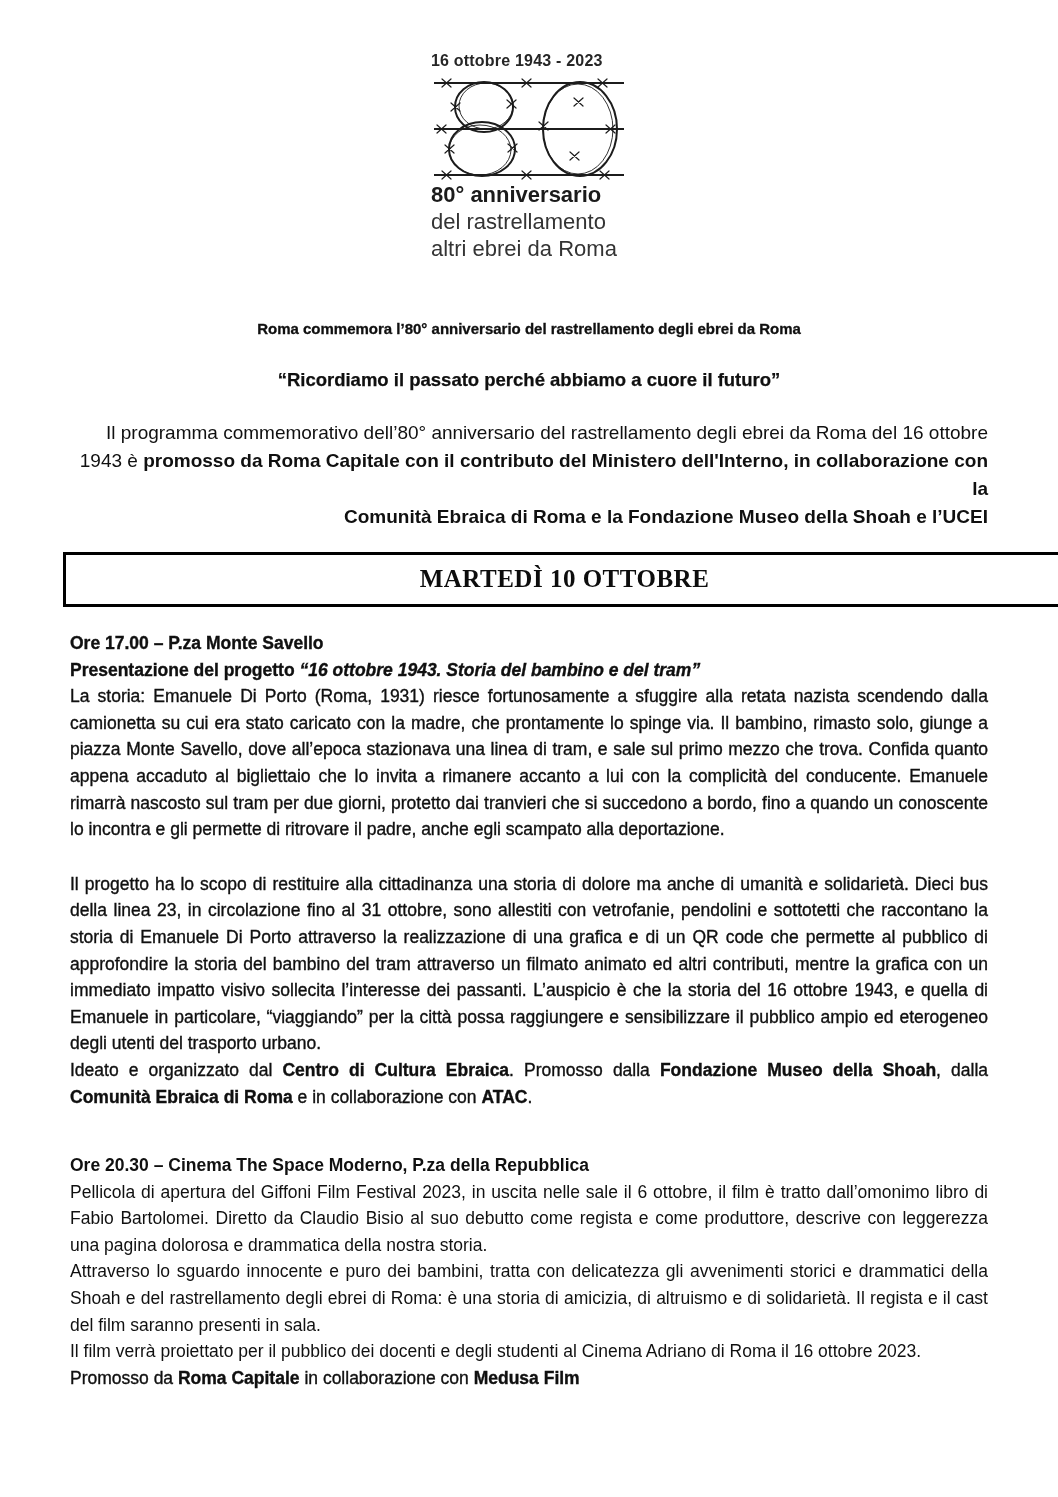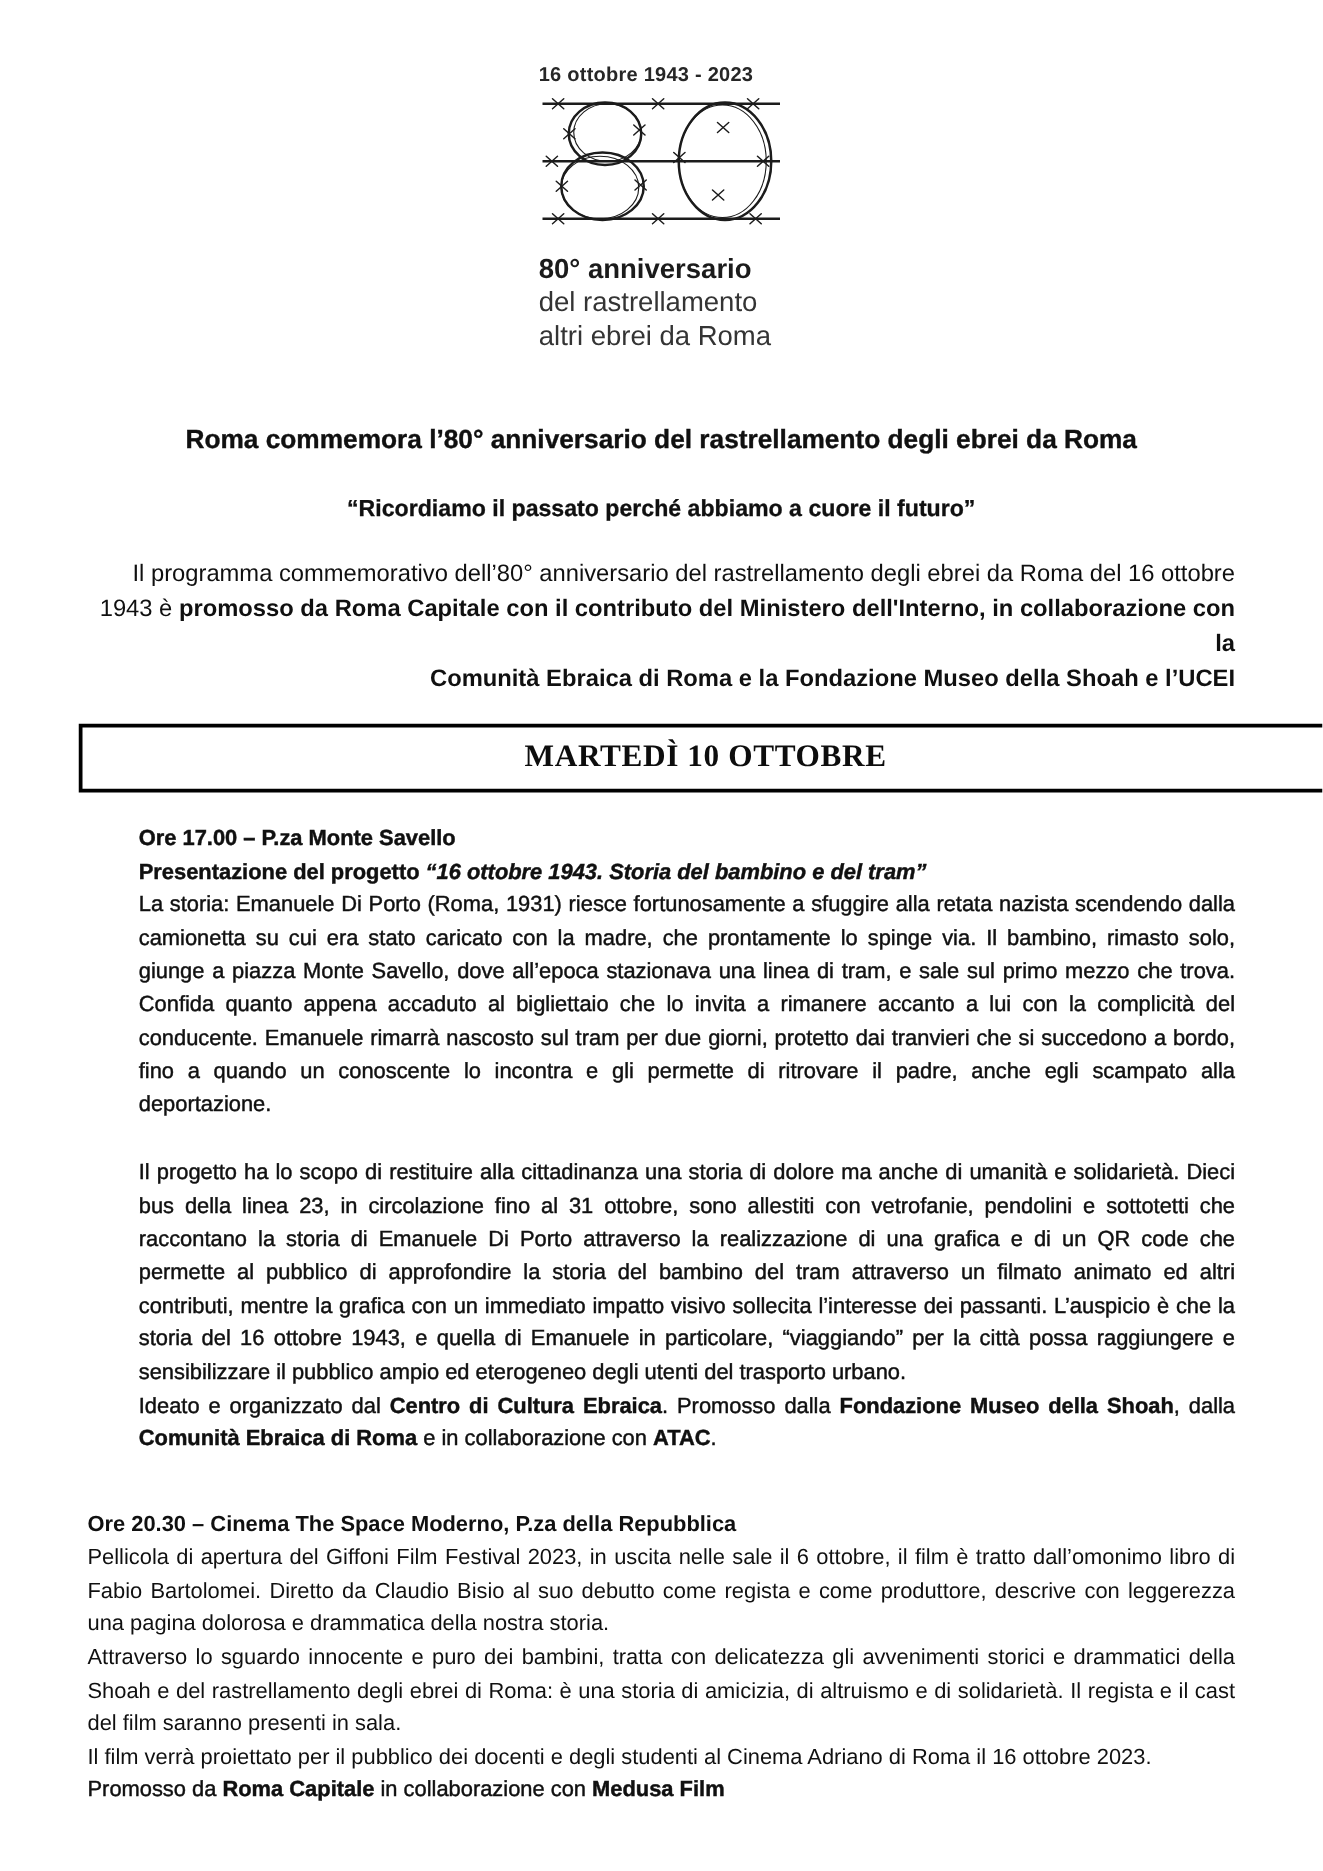--- a/index.html
+++ b/index.html
@@ -25,38 +25,38 @@
     font-size: 16px;
     letter-spacing: 0.2px;
     text-align: left;
     color: #262626;
     white-space: nowrap;
   }
   .logo-art { display: block; margin: 6px auto 0 auto; }
   .logo-n1 {
     font-weight: bold;
     font-size: 22px;
-    margin-top: 20px;
+    margin-top: 0;
     color: #1b1b1b;
     white-space: nowrap;
   }
   .logo-n2 {
     font-size: 22px;
     font-weight: normal;
     line-height: 27px;
     color: #343434;
     white-space: nowrap;
   }
 
   
   .doc-title {
     margin-top: 58px;
     text-align: center;
     font-weight: bold;
-    font-size: 21px;
+    font-size: 15px;
     -webkit-text-stroke: 0.3px currentColor;
   }
   .doc-motto {
     margin-top: 32px;
     text-align: center;
     font-weight: bold;
     font-size: 18.5px;
     -webkit-text-stroke: 0.25px currentColor;
   }
   .intro {
@@ -81,21 +81,21 @@
     letter-spacing: 0.5px;
     color: #0d0d0d;
   }
 
   
   .event {
     font-size: 17.5px;
     line-height: 26.6px;
     text-align: justify;
   }
-  .event-1 { margin-top: 23px; margin-left: 41px; }
+  .event-1 { margin-top: 23px; }
   .event-2 { margin-top: 42px; }
   .b { font-weight: bold; }
   .i { font-style: italic; text-align: right; }
   .heavy { -webkit-text-stroke: 0.35px currentColor; }
   .pgap { margin-top: 28px; }
   .hdr { text-align: left; }
 </style>
 </head>
 <body>
 

